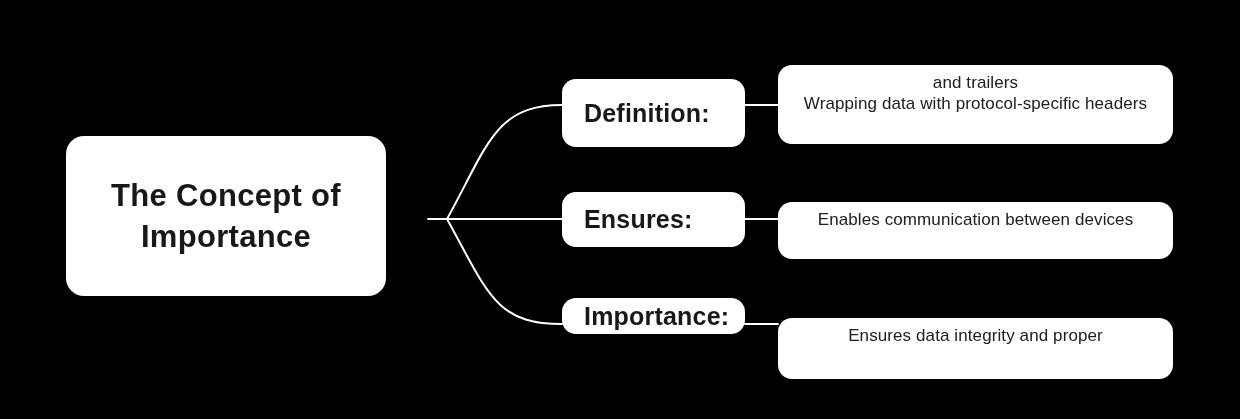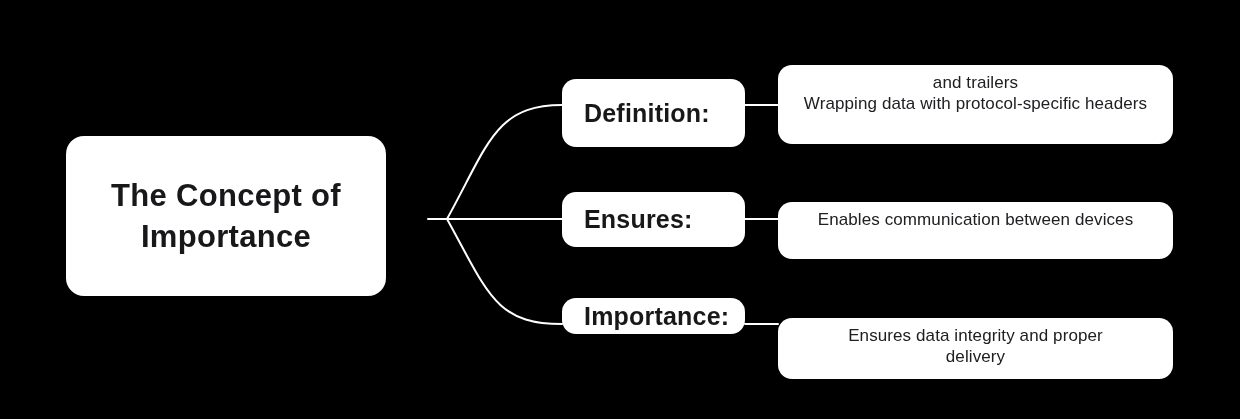--- a/index.html
+++ b/index.html
@@ -92,16 +92,15 @@
   <div class="node detail-box detail-purpose">
     <span class="dline">Enables communication between devices</span>
     <span class="dline"></span>
   </div>
 
   <div class="node label-node label-importance">
     <span class="label">Importance:</span>
   </div>
   <div class="node detail-box detail-importance">
     <span class="dline">Ensures data integrity and proper</span>
-    <span class="dline">delivery</span>
   </div>
 
 </div>
 
 </body></html>

